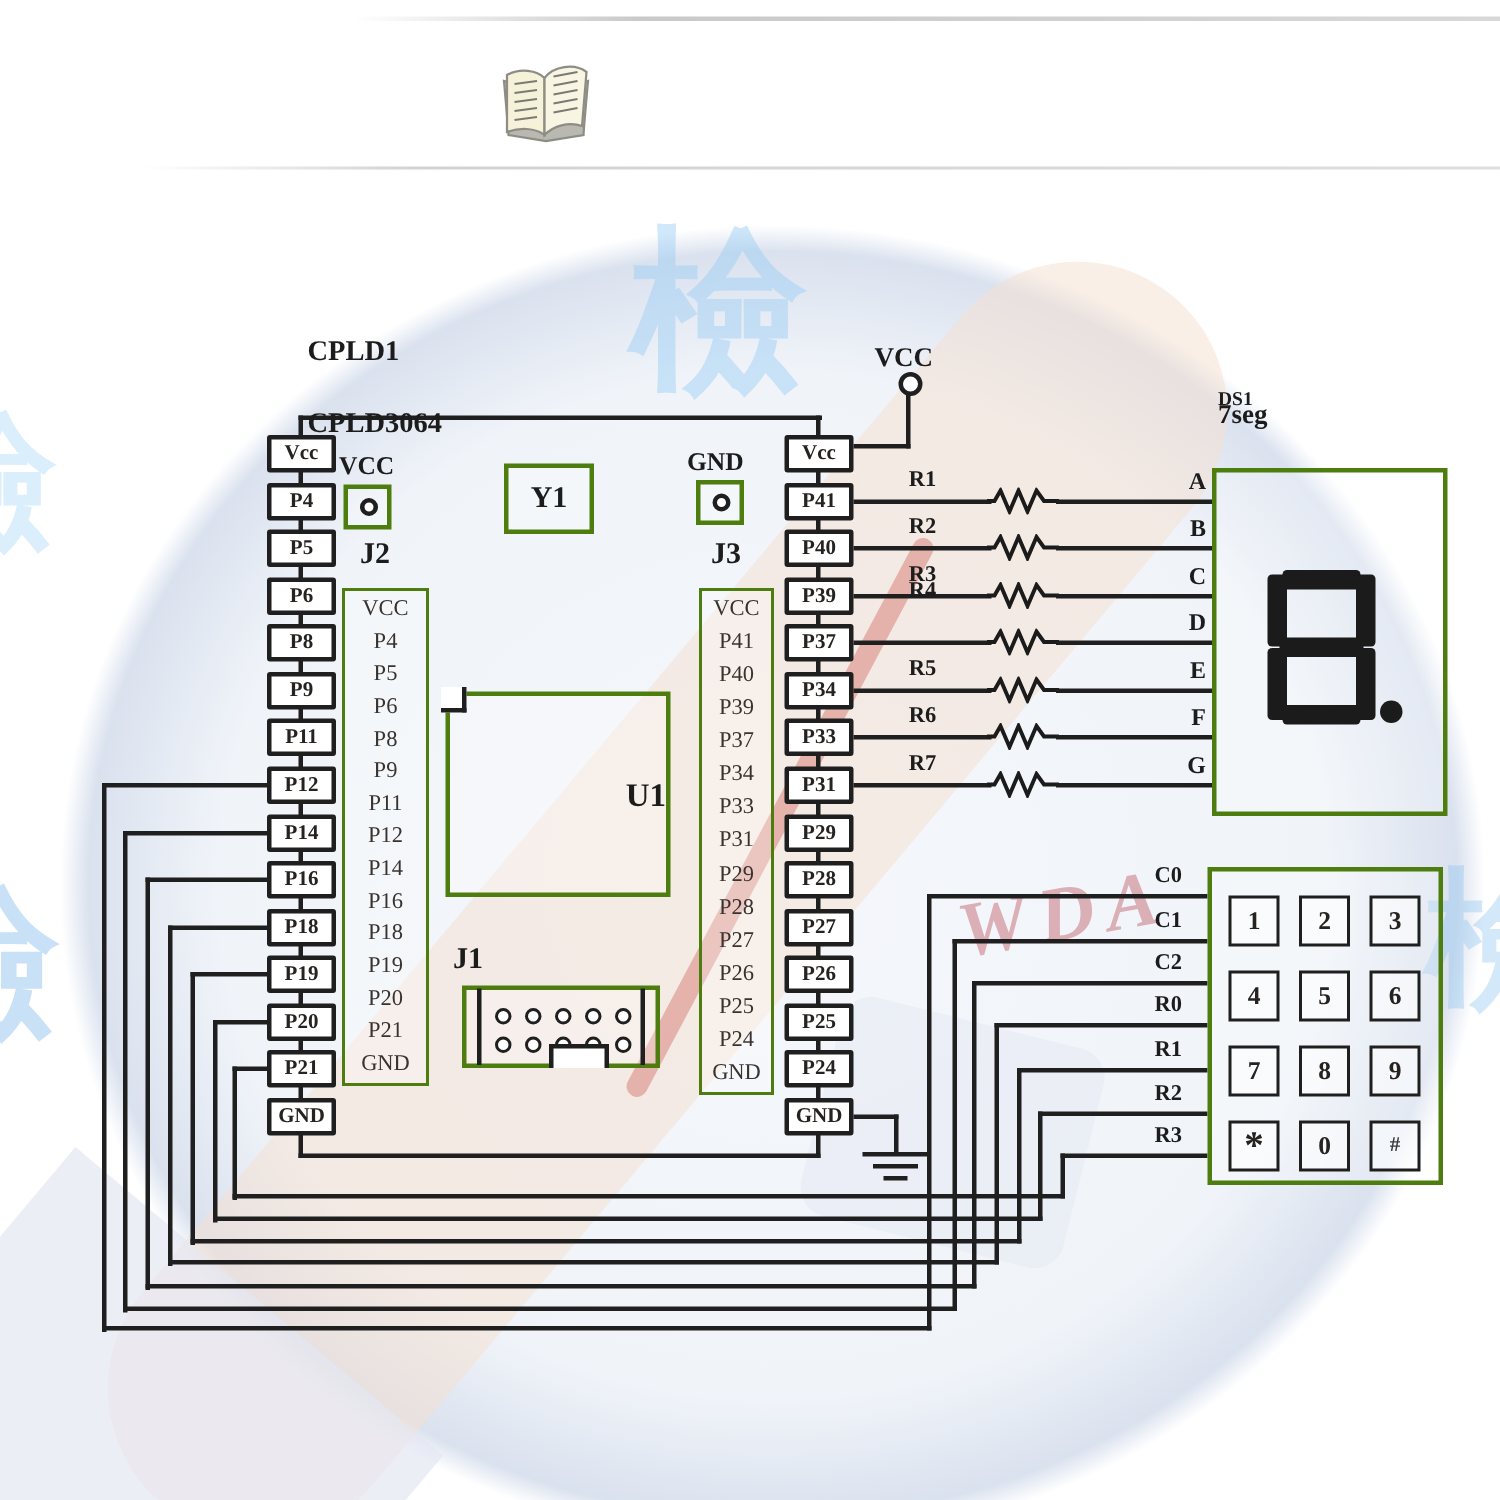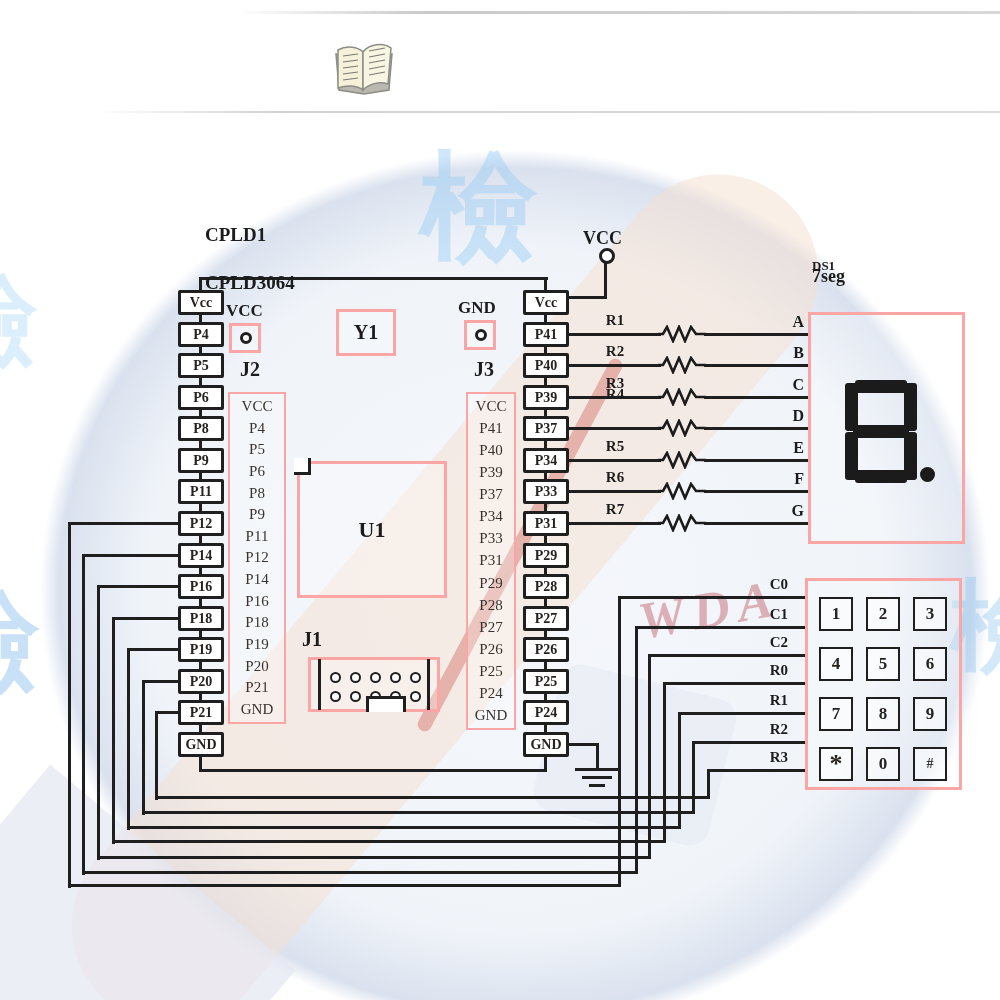--- a/index.html
+++ b/index.html
@@ -9,21 +9,21 @@
   
   .w{position:absolute;background:#1f1f1f;z-index:2;}
   
   .lbl{position:absolute;font-family:"Liberation Serif",serif;color:#1c1c1c;z-index:4;white-space:nowrap;}
   .b{font-weight:bold;}
   
   .pinbox{position:absolute;width:46px;height:25px;box-sizing:border-box;border:3px solid #1f1f1f;
           background:#fff;border-radius:2px;display:flex;align-items:center;justify-content:center;
           font:600 14px "Liberation Serif",serif;color:#26221f;z-index:3;}
   
-  .box{position:absolute;box-sizing:border-box;border:3px solid #fca5a5;background:rgba(255,255,255,0.25);z-index:3;}
+  .box{position:absolute;box-sizing:border-box;border:3px solid #4d7c0f;background:rgba(255,255,255,0.25);z-index:3;}
   .thin{border-width:2px;}
   .list{display:flex;flex-direction:column;justify-content:space-between;align-items:center;
         padding:5px 0;height:100%;box-sizing:border-box;font:500 15px "Liberation Serif",serif;color:#38332e;}
   .list span{line-height:1;}
   
   .key{position:absolute;width:34px;height:34px;box-sizing:border-box;border:2px solid #1f1f1f;
        background:rgba(255,255,255,0.55);display:flex;align-items:center;justify-content:center;
        font:600 17px "Liberation Serif",serif;color:#26221f;z-index:4;}
   .key.star{font-size:26px;font-weight:bold;}
   .key.hash{font-size:14px;color:#3a3a3a;}
@@ -168,21 +168,21 @@
       <span>P25</span>
       <span>P24</span>
       <span>GND</span>
     </div>
   </div>
 
   <div class="box" style="left:336px;top:309px;width:60px;height:47px;display:flex;align-items:center;justify-content:center;">
     <span class="b" style="font-size:20px;">Y1</span>
   </div>
 
-  <div class="box" style="left:297px;top:461px;width:150px;height:137px;display:flex;align-items:center;justify-content:center;">
+  <div class="box" style="left:297px;top:461px;width:150px;height:137px;display:flex;align-items:center;justify-content:flex-end;">
     <span class="b" style="font-size:22px;">U1</span>
   </div>
   <div class="abs" style="left:294px;top:458px;width:17px;height:17px;background:#fff;border-right:3px solid #1f1f1f;border-bottom:3px solid #1f1f1f;z-index:4;box-sizing:border-box;"></div>
 
   <div class="lbl b" style="left:302px;top:628px;font-size:20px;">J1</div>
   <div class="box" style="left:308px;top:657px;width:132px;height:55px;"></div>
   <div class="w" style="left:318px;top:659px;width:3px;height:51px;z-index:4;"></div>
   <div class="w" style="left:427px;top:659px;width:3px;height:51px;z-index:4;"></div>
   <div class="circ" style="left:330px;top:672px;width:7px;height:7px;border-width:2.5px;z-index:4;"></div>
   <div class="circ" style="left:350px;top:672px;width:7px;height:7px;border-width:2.5px;z-index:4;"></div>

